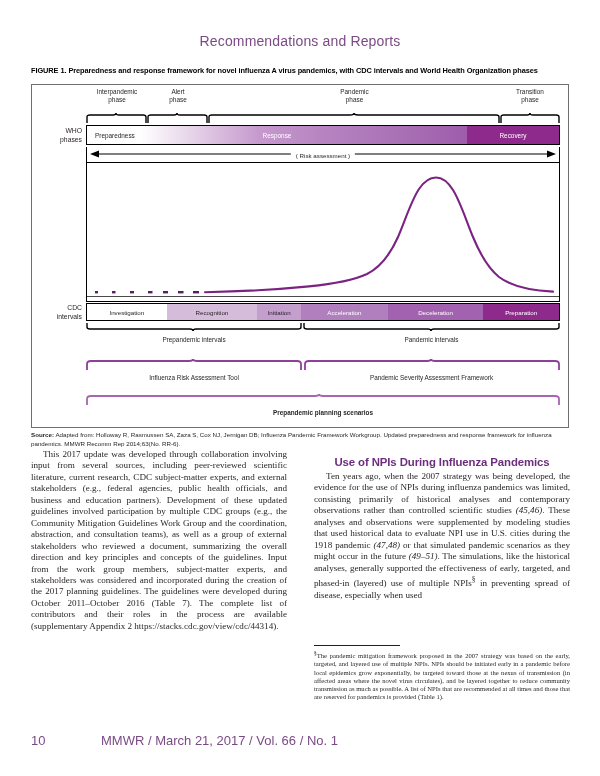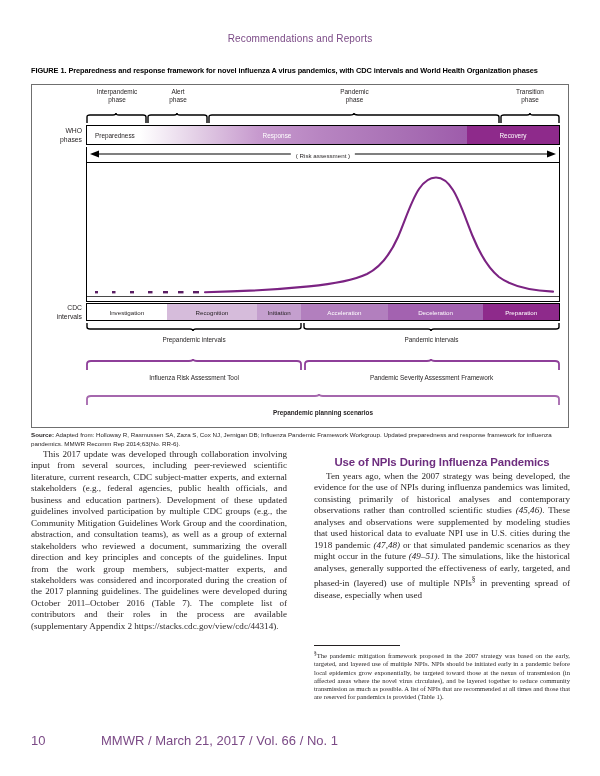--- a/index.html
+++ b/index.html
@@ -17,21 +17,21 @@
   }
 
   
   .running-head {
     position: absolute;
     top: 33px;
     left: 0;
     width: 600px;
     text-align: center;
     font-family: "Liberation Sans", sans-serif;
-    font-size: 10px;
+    font-size: 14px;
     color: #7b4a86;
     letter-spacing: .15px;
   }
 
   
   .figure-caption {
     position: absolute;
     top: 66px;
     left: 31px;
     width: 540px;

